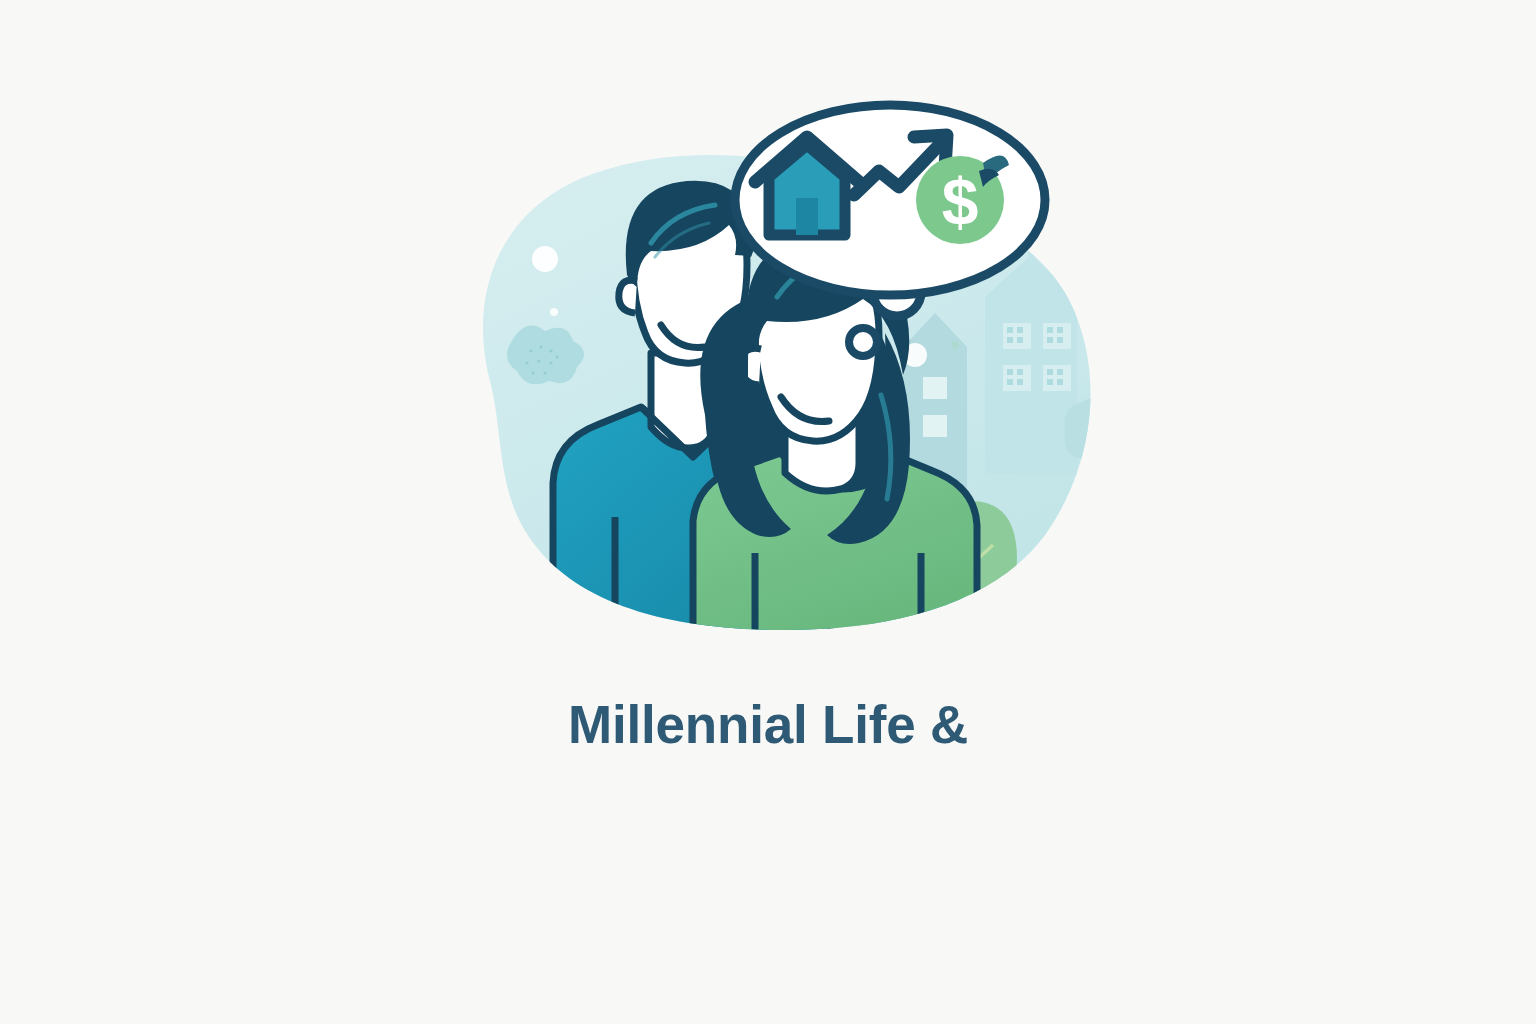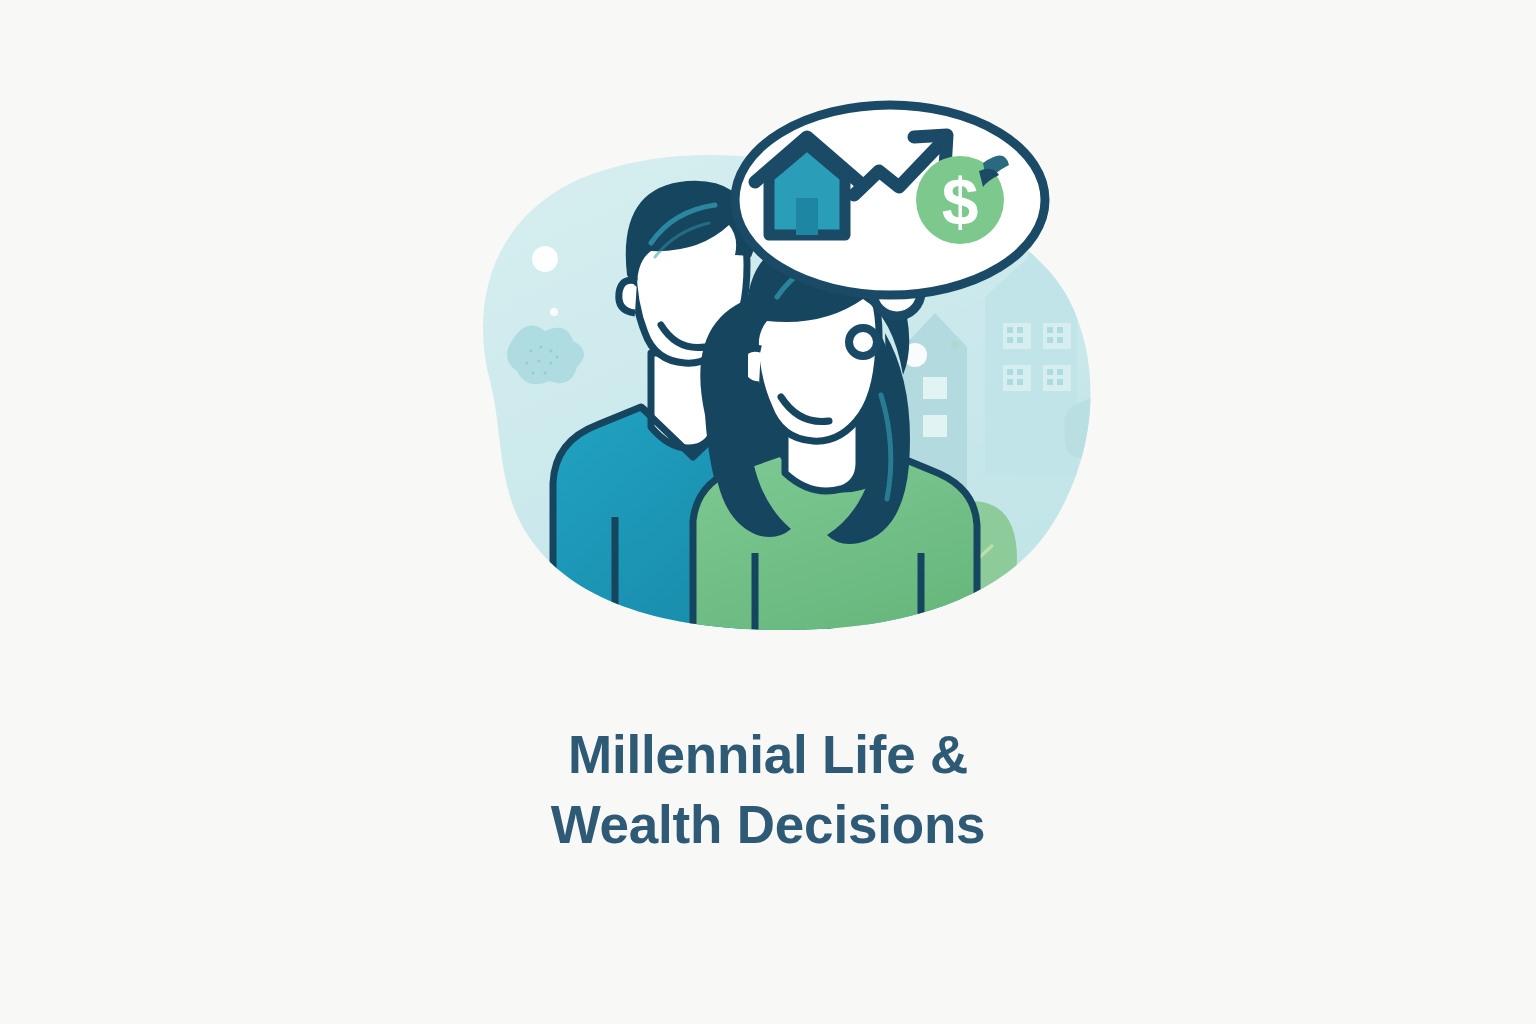--- a/index.html
+++ b/index.html
@@ -30,21 +30,21 @@
   }
   .illustration-svg {
     display: block;
     width: 660px;
     height: 560px;
   }
 
   .title-block {
     position: absolute;
     left: 0;
-    top: 720px;
+    top: 690px;
     width: 1536px;
     text-align: center;
   }
   .title-line {
     display: block;
     font-family: "Liberation Sans", sans-serif;
     font-size: 53px;
     font-weight: bold;
     letter-spacing: -0.2px;
     color: #2e5a75;
@@ -326,16 +326,15 @@
           <path d="M 524,86 q 14,-6 20,4 q -12,6 -16,12 Z" fill="#1a4a66"></path>
           <text x="505" y="140" font-family="'Liberation Sans', sans-serif" font-size="66" font-weight="bold" fill="#ffffff" text-anchor="middle">$</text>
         </g>
       </g>
 
     </svg>
   </div>
 
   <div class="title-block">
     <span class="title-line">Millennial Life &amp;</span>
-    <span class="title-line">Wealth Decisions</span>
   </div>
 
 </div>
 
 </body></html>

